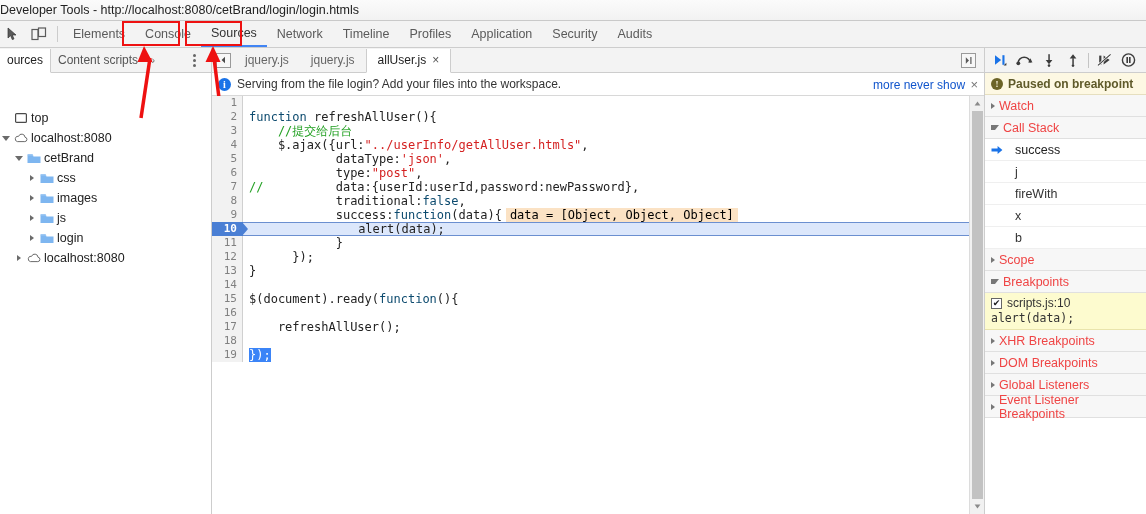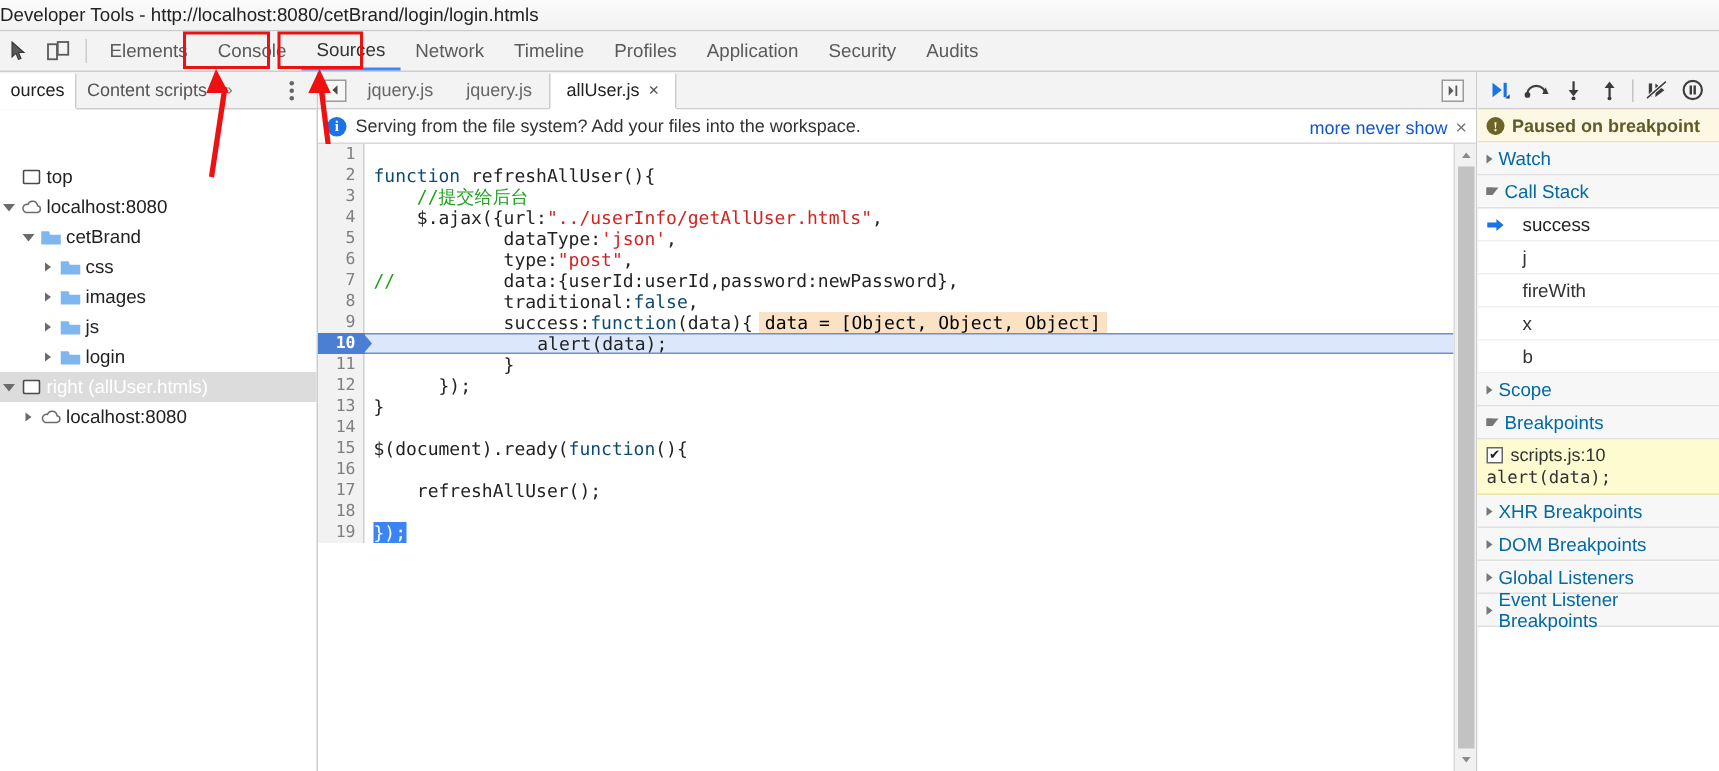--- a/index.html
+++ b/index.html
@@ -288,21 +288,21 @@
     font-family: "Liberation Serif", serif;
   }
 
   .dsec {
     height: 22px; min-height: 22px;
     border-bottom: 1px solid #e0e0e0;
     background: #f7f7f7;
     display: flex; align-items: center; gap: 4px;
     padding-left: 6px;
     box-sizing: border-box;
-    font-size: 12.5px; color: #0369a1;
+    font-size: 12.5px; color: #ef4444;
   }
   .dsec .tri { border-left-color: #777; }
   .dsec .tri.open { border-top-color: #777; }
 
   .cs-row {
     height: 22px; display: flex; align-items: center;
     font-size: 12.5px; color: #333;
     padding-left: 6px; box-sizing: border-box;
     border-bottom: 1px solid #efefef;
     gap: 11px;
@@ -489,31 +489,20 @@
           </span>
         <span class="ic">
           <svg width="14" height="11" viewBox="0 0 14 11">
               <path d="M0.5 2.2h5l1.1 1.3h6.9V10H0.5z" fill="#7eb6f0"></path>
               <path d="M0.5 1.2h5l1.1 1.3h-6.1z" fill="#7eb6f0"></path>
             </svg>
         </span>
         <span class="tlabel">login</span>
       </div>
 
-      <div class="trow sel">
-        <span class="tw">
-            <i class="tri open"></i>
-          </span>
-        <span class="ic">
-          <svg width="12" height="10" viewBox="0 0 12 10">
-              <rect x="0.6" y="0.6" width="10.8" height="8.8" rx="1" fill="#fff" stroke="#4a4a4a" stroke-width="1.2"></rect>
-            </svg>
-        </span>
-        <span class="tlabel">right (allUser.htmls)</span>
-      </div>
 
       <div class="trow" style="padding-left:13px">
         <span class="tw">
             <i class="tri"></i>
           </span>
         <span class="ic">
           <svg width="14" height="10" viewBox="0 0 14 10">
               <path d="M3.4 8.6h7.4a2.2 2.2 0 0 0 .2-4.38A3.3 3.3 0 0 0 4.6 3.3a2.65 2.65 0 0 0-1.2 5.3z" fill="#fff" stroke="#6b6b6b" stroke-width="1"></path>
             </svg>
         </span>
@@ -546,21 +535,21 @@
           <svg width="9" height="9" viewBox="0 0 9 9">
               <path d="M1.8 1.2 L5 4.5 L1.8 7.8 Z" fill="#5a5a5a"></path>
               <rect x="6.3" y="1" width="1.2" height="7" fill="#5a5a5a"></rect>
             </svg>
         </span>
       </div>
     </div>
 
     <div id="infobar">
       <span class="info-i">i</span>
-      <span>Serving from the file system? Add your files into the workspace.</span>
+      <span>Serving from the file login? Add your files into the workspace.</span>
       <span style="margin-left:auto">
         <span class="lnk">more</span>
         <span class="lnk">never show</span>
         <span class="closex">×</span>
       </span>
     </div>
 
     <div id="codewrap">
       <div id="code">
         <div class="cline"><span class="gutter">1</span><span class="ctext"></span></div>

